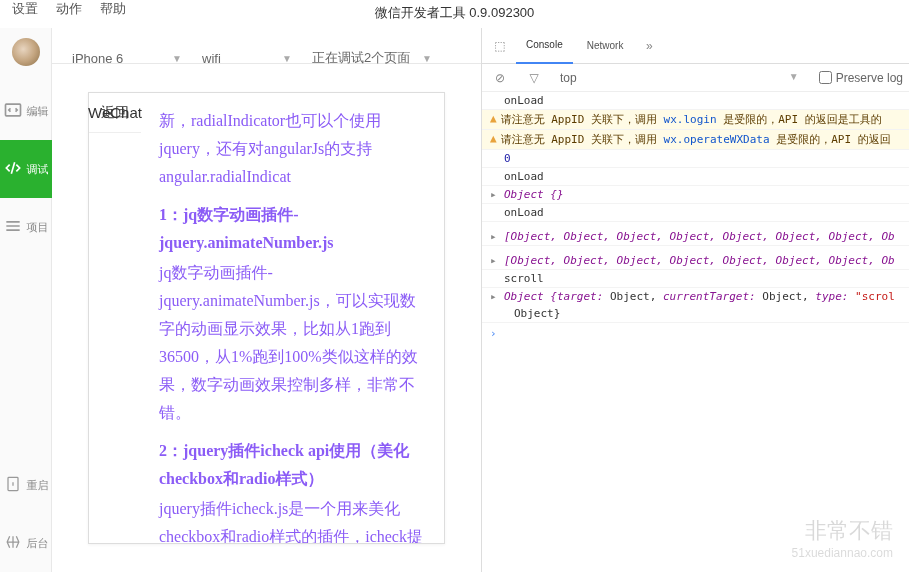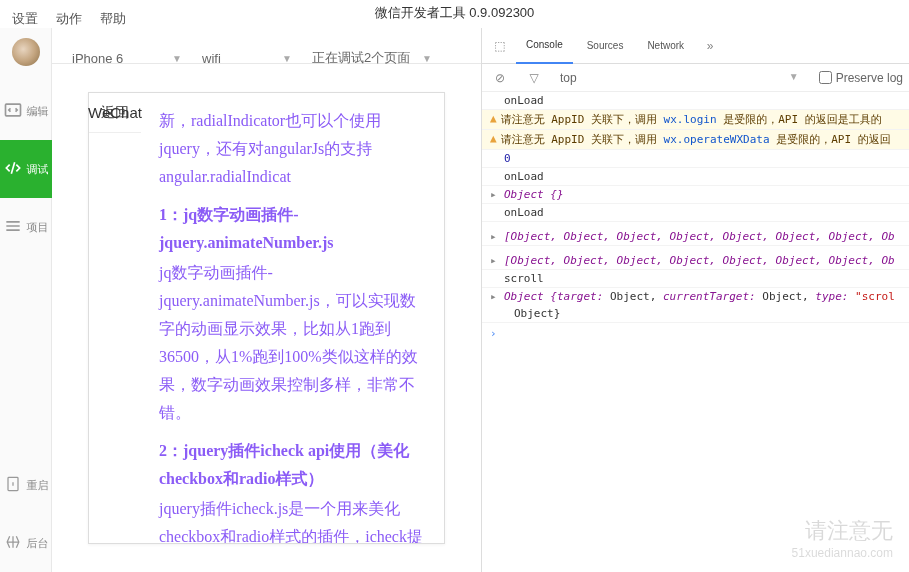--- a/index.html
+++ b/index.html
@@ -1,17 +1,17 @@
 <!DOCTYPE html>
 <html><head>
 <meta charset="utf-8">
 <style>
 * { margin: 0; padding: 0; box-sizing: border-box; }
 body { font-family: "Microsoft YaHei", -apple-system, sans-serif; font-size: 12px; color: #333; background: #fff; width: 909px; height: 572px; overflow: hidden; position: relative; }
-.top-menu { height: 28px; display: flex; align-items: flex-end; padding: 0 12px; gap: 18px; color: #555; font-size: 13px; }
+.top-menu { height: 28px; display: flex; align-items: flex-start; padding: 0 12px; gap: 18px; color: #555; font-size: 13px; }
 .top-menu span { cursor: pointer; }
 .title { position: absolute; top: 4px; left: 50%; transform: translateX(-50%); font-size: 13px; color: #333; }
 .container { display: flex; height: calc(100% - 28px); }
 .sidebar { width: 52px; background: #fafafa; border-right: 1px solid #e8e8e8; display: flex; flex-direction: column; align-items: center; padding-top: 10px; gap: 0; }
 .avatar { width: 28px; height: 28px; border-radius: 50%; background: radial-gradient(circle at 40% 40%, #e8d5c0, #c4a580, #8b6f47); margin-bottom: 16px; }
 .side-item { width: 52px; height: 58px; display: flex; flex-direction: row; align-items: center; justify-content: center; gap: 4px; cursor: pointer; color: #888; font-size: 11px; }
 .side-item.active { background: #2ab12f; color: #fff; }
 .side-item .icon { font-size: 18px; line-height: 1; }
 .side-item .icon svg { width: 20px; height: 20px; }
 .side-item.active .icon svg { stroke: #fff; }
@@ -128,21 +128,20 @@
             <p>jquery插件icheck.js是一个用来美化checkbox和radio样式的插件，icheck提</p>
           </div>
         </div>
       </div>
     </div>
 
     <div class="devtools">
       <div class="dt-tabs">
         <span class="dt-icon">⬚</span>
         <span class="dt-tab active">Console</span>
-        <span class="dt-tab">Sources</span>
         <span class="dt-tab">Network</span>
         <span class="dt-icon">»</span>
       </div>
       <div class="dt-filter">
         <span class="dt-icon">⊘</span>
         <span class="dt-icon">▽</span>
         <div class="top-sel">
           <span class="label">top</span>
           <span class="arrow">▼</span>
         </div>
@@ -200,15 +199,15 @@
             <span class="tri"></span>
             <span class="log-text" style="padding-left:10px">Object}</span>
           </div>
         <div class="prompt-line">›</div>
       </div>
     </div>
   </div>
 </div>
 
 <div class="watermark">
-  <div>请注意无</div>
+  <div>非常不错</div>
   <div class="sub">51xuediannao.com</div>
 </div>
 
 </body></html>

